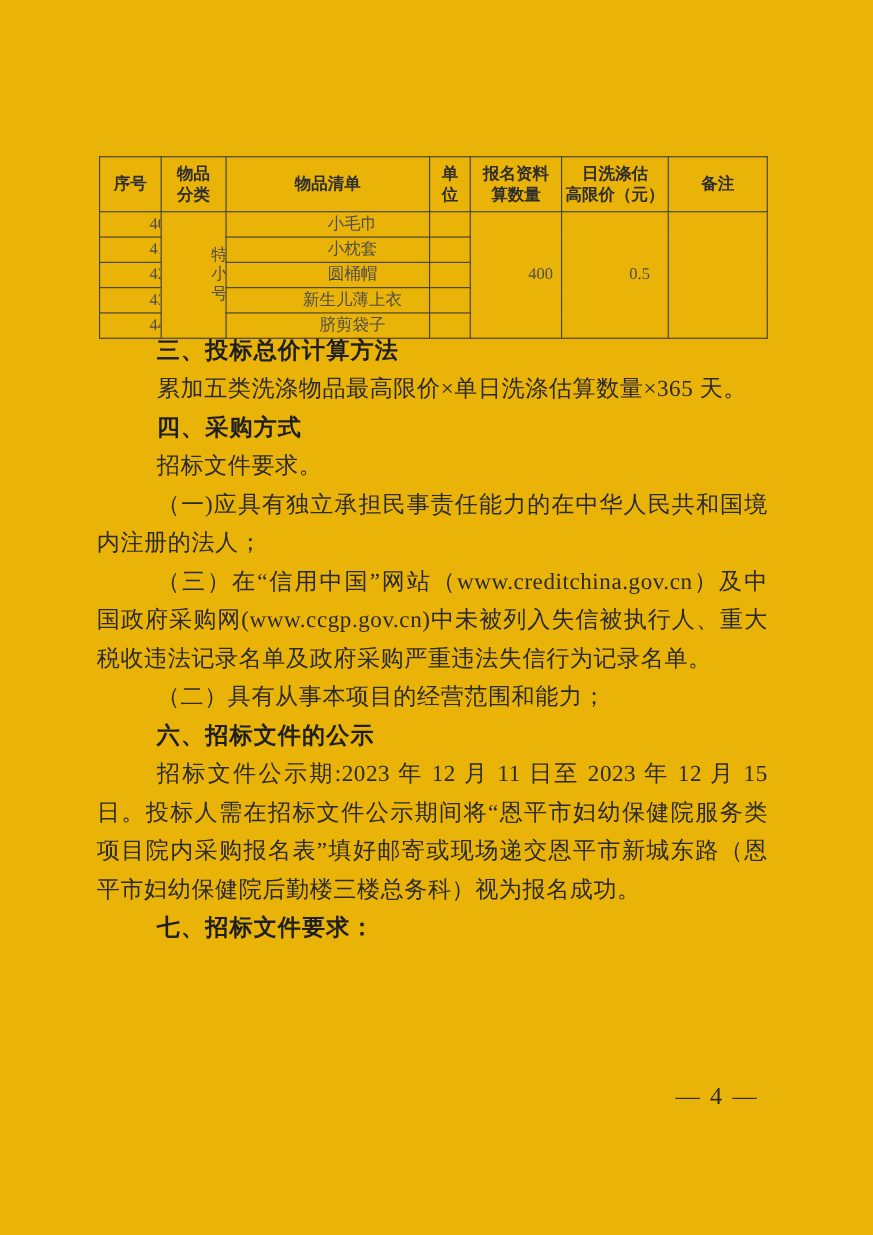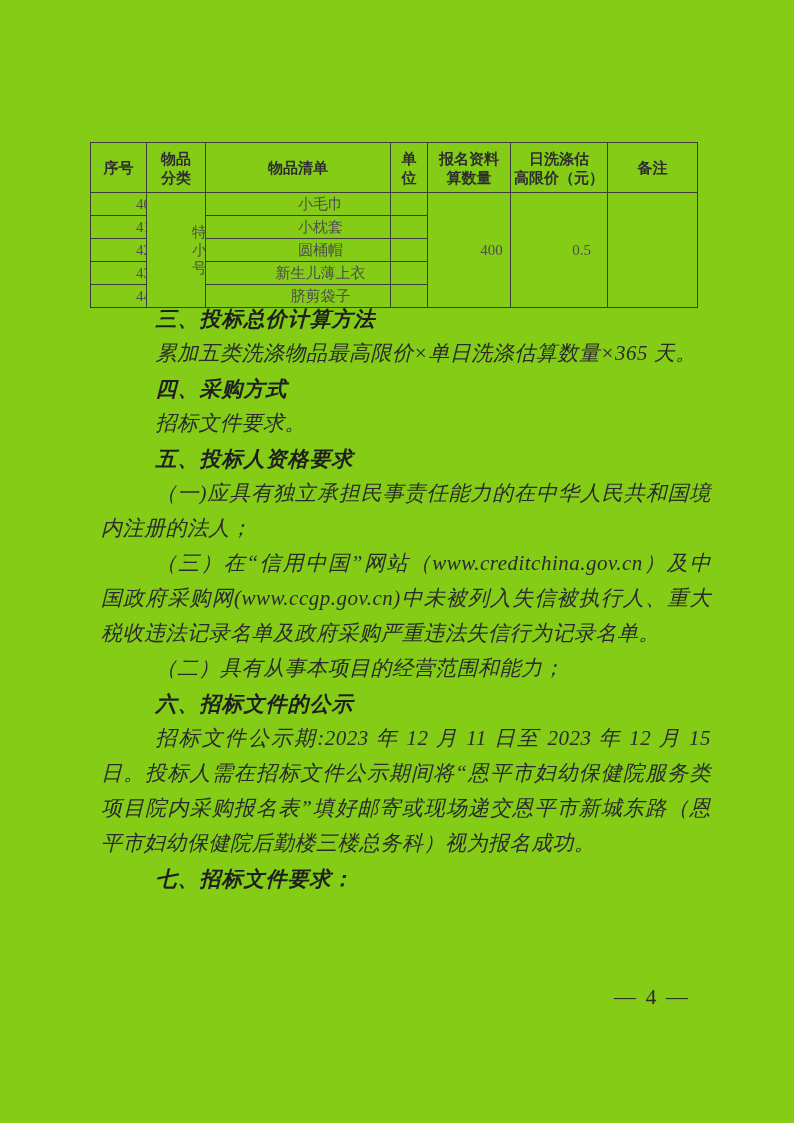--- a/index.html
+++ b/index.html
@@ -4,21 +4,21 @@
 <style>
   html, body {
     margin: 0;
     padding: 0;
     background: #ffffff;
   }
   .page {
     position: relative;
     width: 794px;
     height: 1123px;
-    background: #84cc16;
+    background: #eab308;
     overflow: hidden;
     color: #262626;
     font-family: "Liberation Serif", "DejaVu Serif", serif;
   }
 
   
   .table-wrap {
     position: absolute;
     left: 90px;
     top: 142px;
@@ -55,24 +55,23 @@
   }
   table.items tr.data-row td {
     height: 22px;
     padding-left: 45px;
   }
   td.num-cell { font-size: 14.5px; }
 
   
   .text-block {
     position: absolute;
-    left: 101px;
+    left: 88px;
     top: 301px;
     width: 610px;
-    font-style: italic;
   }
   .text-block p {
     margin: 0;
     font-size: 21px;
     line-height: 35px;
     text-align: justify;
     text-indent: 2.6em;
     letter-spacing: 0.5px;
   }
   .text-block p.heading {
@@ -161,21 +160,20 @@
         </tr>
       </tbody>
     </table>
   </div>
 
   <div class="text-block">
     <p class="heading">三、投标总价计算方法</p>
     <p class="body">累加五类洗涤物品最高限价×单日洗涤估算数量×365 天。</p>
     <p class="heading">四、采购方式</p>
     <p class="body">招标文件要求。</p>
-    <p class="heading">五、投标人资格要求</p>
     <p class="body">（一)应具有独立承担民事责任能力的在中华人民共和国境内注册的法人；</p>
     <p class="body">（三）在“信用中国”网站（www.creditchina.gov.cn）及中国政府采购网(www.ccgp.gov.cn)中未被列入失信被执行人、重大税收违法记录名单及政府采购严重违法失信行为记录名单。</p>
     <p class="body">（二）具有从事本项目的经营范围和能力；</p>
     <p class="heading">六、招标文件的公示</p>
     <p class="body">招标文件公示期:2023 年 12 月 11 日至 2023 年 12 月 15 日。投标人需在招标文件公示期间将“恩平市妇幼保健院服务类项目院内采购报名表”填好邮寄或现场递交恩平市新城东路（恩平市妇幼保健院后勤楼三楼总务科）视为报名成功。</p>
     <p class="heading">七、招标文件要求：</p>
   </div>
 
   <div class="page-number">— 4 —</div>
 

